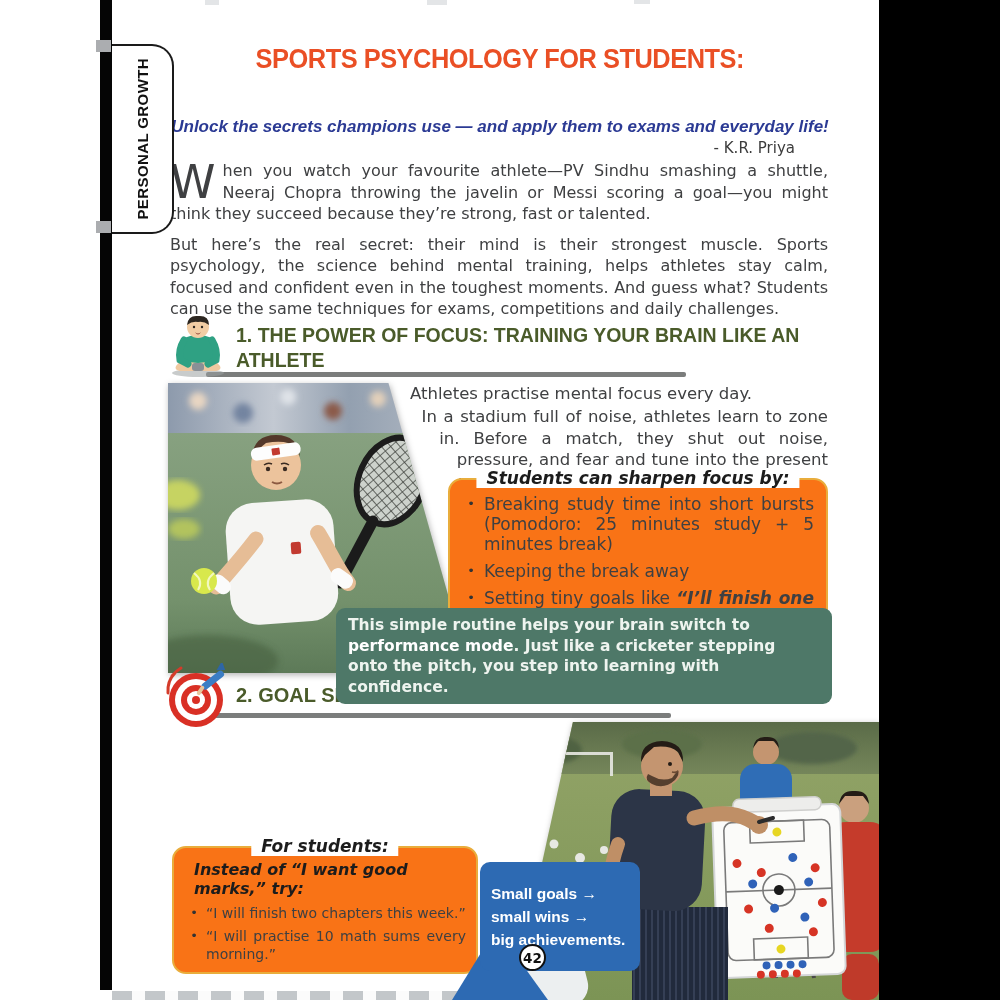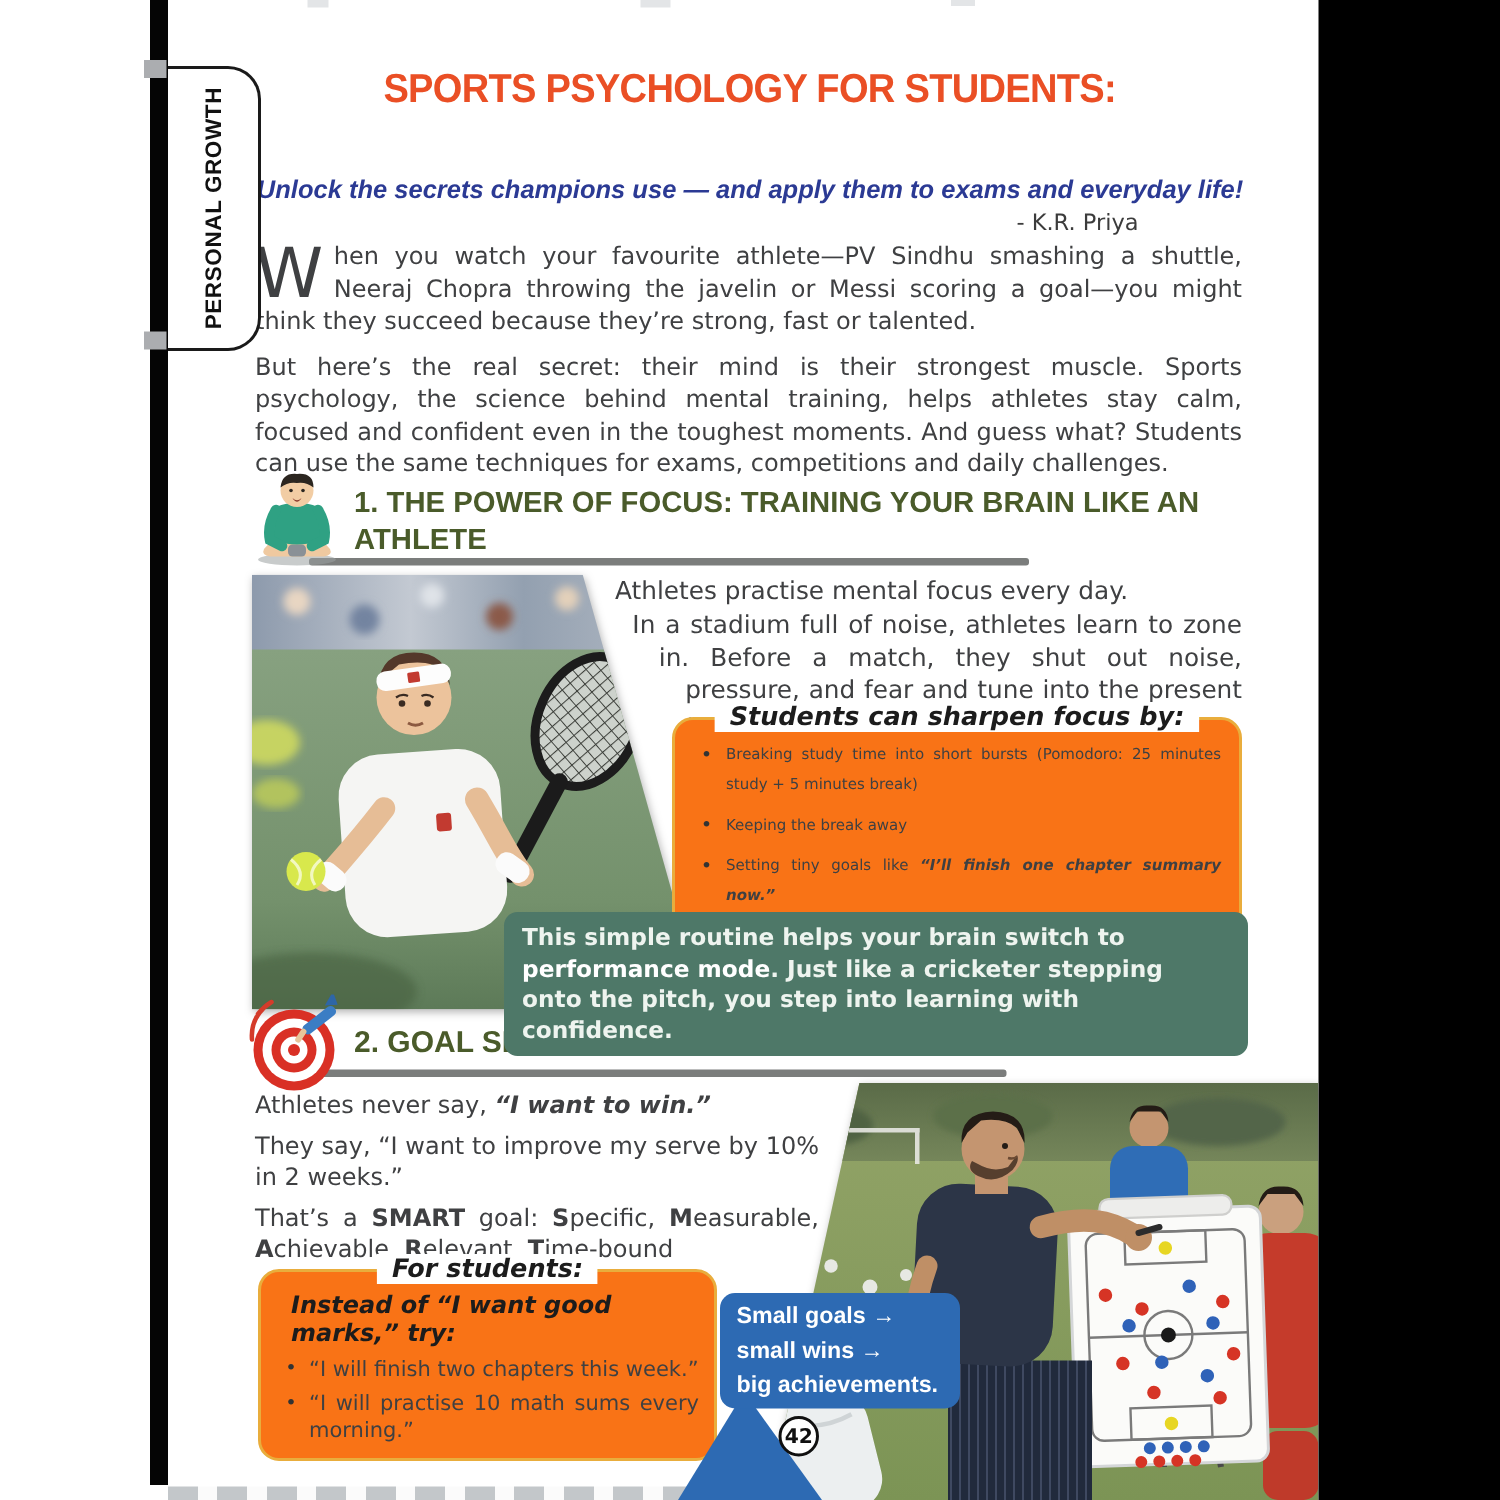--- a/index.html
+++ b/index.html
@@ -24,21 +24,21 @@
   
   .kicker { position:absolute; left:150px; top:44px; width:700px; text-align:center;
             color:#ea4f25; font-weight:bold; font-size:27px; font-family:"Liberation Sans",sans-serif; }
   .kicker span{ display:inline-block; transform:scaleX(.94); white-space:nowrap; letter-spacing:-0.5px;}
   .title { position:absolute; left:110px; top:72px; width:780px; text-align:center; color:#151515;
            font-weight:bold; font-size:47px; line-height:44px; font-family:"Liberation Sans",sans-serif; }
   .title span{ display:inline-block; transform:scaleX(.78); white-space:nowrap; letter-spacing:-1px; }
   .subtitle { position:absolute; left:150px; top:117px; width:700px; text-align:center;
               color:#2b3a94; font-weight:bold; font-style:italic; font-size:17px;
               font-family:"Liberation Sans",sans-serif; }
-  .byline { position:absolute; left:559px; top:139px; width:200px; text-align:right;
+  .byline { position:absolute; left:595px; top:139px; width:200px; text-align:right;
             color:#3c3c3c; font-size:15px; }
 
   
   .intro { position:absolute; left:170px; top:160px; width:658px; color:#3f4042;
            font-size:16px; line-height:21.5px; text-align:justify; }
   .intro .p2 { margin-top:9px; }
   .dropcap { float:left; font-size:46px; line-height:40px; padding:2px 7px 0 0; color:#3f4042; }
 
   
   .sechead { position:absolute; color:#4a5b2a; font-weight:bold; font-family:"Liberation Sans",sans-serif; }
@@ -66,34 +66,34 @@
 
   
   .goldbox { position:absolute; background:#f97316; border:2.5px solid #e9ad3c; border-radius:14px; z-index:2; }
   .focusbox { left:448px; top:478px; width:380px; padding:14px 12px 6px 8px; }
   .boxtitle { position:absolute; top:-12px; left:50%; transform:translateX(-50%); background:#fff;
               padding:0 10px; font-weight:bold; font-style:italic; font-size:17px; color:#1c1c1c;
               white-space:nowrap; }
   .blist { list-style:none; }
   .blist li { display:flex; margin-bottom:7px; }
   .blist .dot { width:26px; flex:none; text-align:center; font-size:13px; color:#333; line-height:20px; }
-  .blist .litext { flex:1; font-size:10px; line-height:20px; color:#3f4042; text-align:justify; }
+  .blist .litext { flex:1; font-size:17px; line-height:20px; color:#3f4042; text-align:justify; }
   .studentsbox { left:172px; top:846px; width:306px; padding:12px 10px 4px 8px; }
   .instead { font-weight:bold; font-style:italic; font-size:16px; color:#1c1c1c; margin:0 0 6px 12px; }
   .studentsbox .litext { font-size:14px; line-height:18px; }
   .studentsbox .dot{ width:24px; line-height:18px; }
   .studentsbox li{ margin-bottom:5px; }
 
   
   .callout-green { position:absolute; left:336px; top:608px; width:496px; background:#4e7868;
                    border-radius:9px; padding:7px 12px; color:#eef4ef; font-size:15.5px; font-weight:600;
                    line-height:20.5px; z-index:2; }
   .callout-green b { color:#ffffff; }
   .bluemsg { position:absolute; left:480px; top:862px; width:160px; background:#2d6ab3; border-radius:10px;
-             padding:4px 11px; color:#fff; font-weight:bold; font-size:15.5px; line-height:23px; z-index:5;
+             padding:20px 11px; color:#fff; font-weight:bold; font-size:15.5px; line-height:23px; z-index:5;
              font-family:"Liberation Sans",sans-serif; }
   
   .s2text { position:absolute; left:170px; top:726px; width:376px; font-size:16px; line-height:21px;
             color:#3f4042; }
   .s2text p { margin-bottom:6px; }
   .s2text .just { text-align:justify; }
 
   
   .wedge { position:absolute; left:452px; top:928px; width:96px; height:72px; background:#2d6ab3;
            clip-path:polygon(46% 0,100% 100%,0 100%); z-index:4; }
@@ -247,25 +247,20 @@
     <circle cx="33" cy="37" r="4" fill="#d93025"></circle>
     <g transform="rotate(-38 47 20)">
       <rect x="38" y="16" width="26" height="7" rx="3" fill="#3b7dc4"></rect>
       <path d="M60 14 l10 -4 -3 9 z" fill="#2e66a6"></path>
       <path d="M38 19 l-6 2" stroke="#e8c49a" stroke-width="4" stroke-linecap="round"></path>
     </g>
   </svg>
   <h2 class="sechead s2h">2. GOAL SETTING: THE CHAMPION’S ROADMAP</h2>
   <div class="bar bar2"></div>
 
-  <div class="s2text">
-    <p>Athletes never say, <b><i>“I want to win.”</i></b></p>
-    <p class="just">They say, “I want to improve my serve by 10% in 2 weeks.”</p>
-    <p class="just">That’s a <b>SMART</b> goal: <b>S</b>pecific, <b>M</b>easurable, <b>A</b>chievable, <b>R</b>elevant, <b>T</b>ime-bound</p>
-  </div>
 
   <div class="goldbox studentsbox">
     <div class="boxtitle">For students:</div>
     <div class="instead">Instead of “I want good marks,” try:</div>
     <ul class="blist">
       <li>
           <span class="dot">•</span>
           <span class="litext">“I will finish two chapters this week.”</span>
         </li>
       <li>

